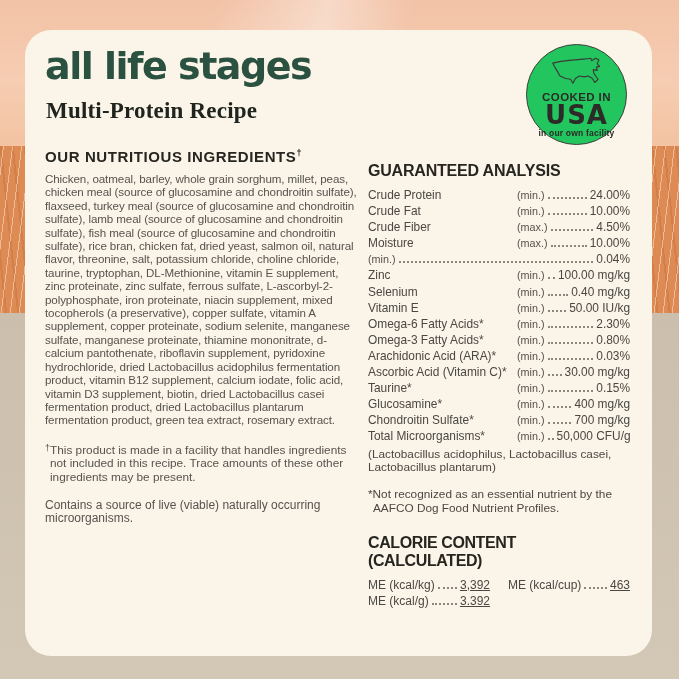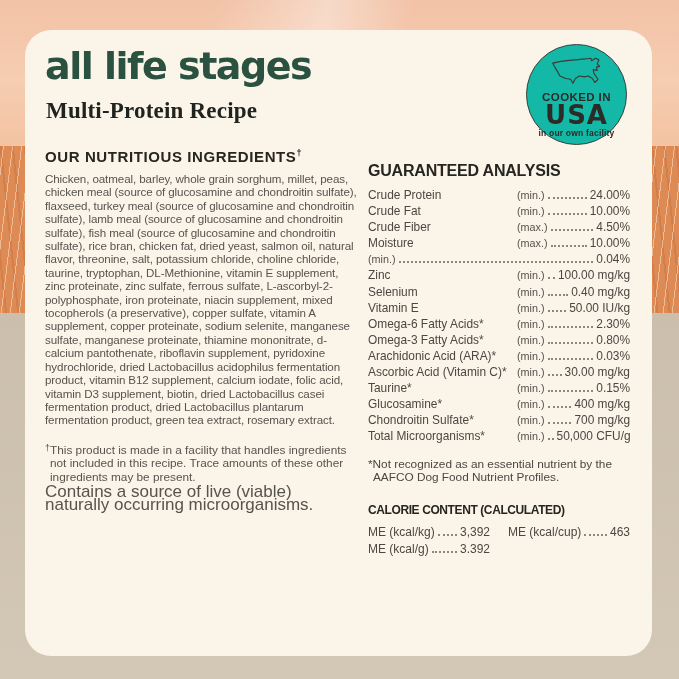--- a/index.html
+++ b/index.html
@@ -21,55 +21,55 @@
   .card{position:absolute;left:25px;top:30px;width:627px;height:626px;
         background:#faf4e9;border-radius:26px;}
   .title{position:absolute;left:20px;top:14px;
          font-family:"DejaVu Sans",sans-serif;font-weight:bold;
          font-size:38px;letter-spacing:-1.5px;color:#2b5140;}
   .subtitle{position:absolute;left:21px;top:68px;
          font-family:"Liberation Serif",serif;font-weight:bold;
          font-size:23px;color:#20241e;letter-spacing:.2px;}
   
   .badge{position:absolute;left:501px;top:14px;width:101px;height:101px;
-         border:1.5px solid #403f3b;border-radius:50%;background:#14b8a6;
+         border:1.5px solid #403f3b;border-radius:50%;background:#22c55e;
          display:flex;flex-direction:column;align-items:center;justify-content:flex-start;
          box-sizing:border-box;padding-top:10px;color:#2c2b27;}
   .badge svg{display:block;}
   .badge-line1{font-size:11.5px;font-weight:bold;letter-spacing:.4px;margin-top:2px;}
   .badge-line2{font-size:26px;font-weight:bold;letter-spacing:1px;line-height:24px;
                font-family:"DejaVu Sans",sans-serif;}
   .badge-line3{font-size:8.5px;font-weight:bold;letter-spacing:.2px;margin-top:1px;}
   
   .left-col{position:absolute;left:20px;top:118px;width:312px;color:#56544e;}
   .right-col{position:absolute;left:343px;top:132px;width:262px;color:#4a4842;}
   .sec-heading{font-weight:bold;color:#26251f;font-size:15px;letter-spacing:.6px;}
   .sec-heading sup{font-size:9px;}
   .ing-text{margin-top:7px;font-size:11.6px;line-height:13.4px;letter-spacing:-.1px;}
   .foot{margin-top:15px;font-size:11.8px;line-height:13.6px;
         text-indent:-5px;padding-left:5px;}
   .foot .marker{font-size:9px;vertical-align:3px;}
-  .note2{font-size:17px;line-height:13.6px;}
+  .note2{margin-top:14px;font-size:12px;line-height:13.6px;}
   
   .ga-heading{font-weight:bold;color:#26251f;font-size:16px;letter-spacing:-.2px;}
   .ga-rows{margin-top:7px;}
   .ga-row{display:flex;align-items:baseline;font-size:11.9px;line-height:15.1px;white-space:nowrap;}
   .ga-label{flex:0 0 149px;}
   .ga-qual{font-size:10.8px;color:#55534d;}
   .dots{flex:1 1 auto;margin:0 3px;border-bottom:2px dotted #8a867d;height:10px;min-width:6px;}
   .ga-value{text-align:right;}
   .species-note{margin-top:3px;font-size:11.8px;line-height:13.8px;white-space:normal;}
   .ga-foot{margin-top:13px;font-size:11.8px;line-height:13.8px;
            text-indent:-5px;padding-left:5px;}
   
-  .cal-heading{margin-top:18px;font-weight:bold;color:#26251f;font-size:12px;letter-spacing:-.4px;}
+  .cal-heading{margin-top:18px;font-weight:bold;color:#26251f;font-size:16px;letter-spacing:-.4px;}
   .cal-cols{display:flex;gap:18px;margin-top:7px;}
   .cal-col{flex:1;}
   .cal-row{display:flex;align-items:baseline;font-size:12px;line-height:16.5px;white-space:nowrap;}
-  .cal-value{text-align:right;}
+  .cal-value{text-align:right;text-decoration:underline;}
 </style>
 </head>
 <body>
 
 <div class="stage">
   <div class="bg-top"></div>
   <div class="bg-mid"></div>
   <div class="bg-bottom"></div>
 
   <div class="card">
@@ -205,20 +205,21 @@
           </div>
 
           <div class="ga-row">
             <span class="ga-label">Total Microorganisms*</span>
             <span class="ga-qual">(min.)</span>
             <span class="dots"></span>
             <span class="ga-value">50,000 CFU/g</span>
           </div>
         </div>
 
+      <div class="species-note">(Lactobacillus acidophilus, Lactobacillus casei, Lactobacillus plantarum)</div>
       <div class="ga-foot">*Not recognized as an essential nutrient by the AAFCO Dog Food Nutrient Profiles.</div>
 
       <div class="cal-heading">CALORIE CONTENT (CALCULATED)</div>
       <div class="cal-cols">
         <div class="cal-col">
 
             <div class="cal-row">
               <span>ME (kcal/kg)</span>
               <span class="dots"></span>
               <span class="cal-value">3,392</span>

